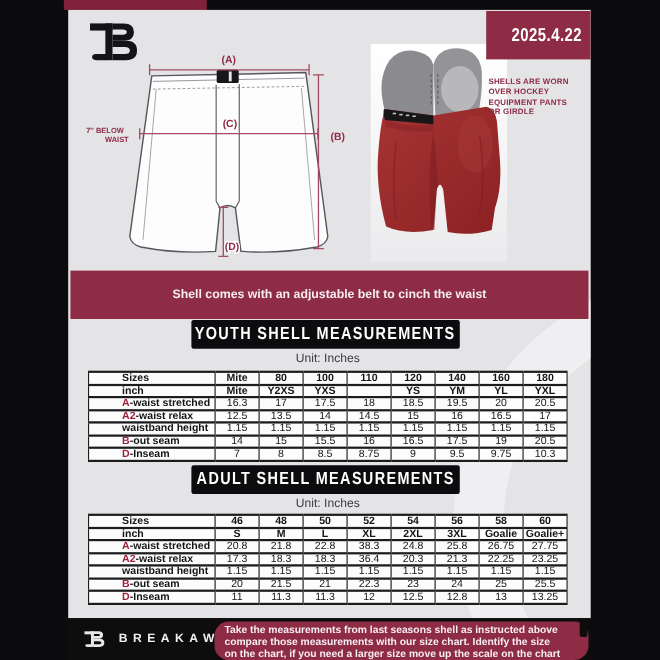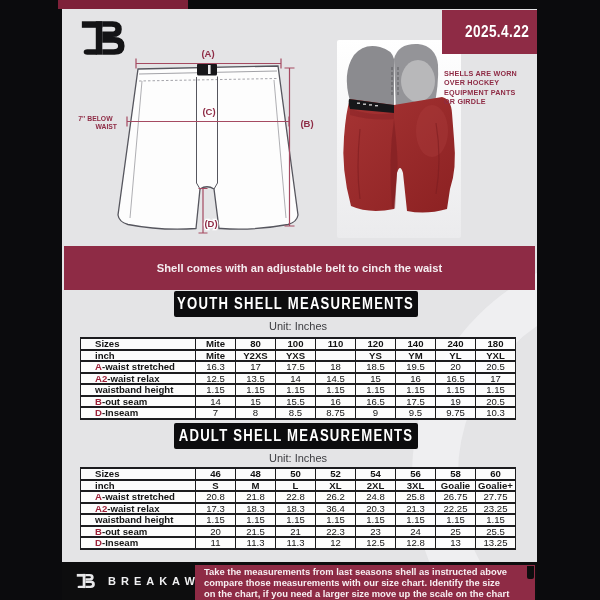--- a/index.html
+++ b/index.html
@@ -38,30 +38,30 @@
   .banner span{color:#fff;font-size:16px;font-weight:700;letter-spacing:1.5px;display:inline-block;
                transform:scaleX(.82);white-space:nowrap;}
   .unit{position:absolute;left:18px;width:436px;text-align:center;font-size:11px;color:#3c3c40;z-index:2;}
   
   table.meas{position:absolute;left:18px;width:436px;border-collapse:collapse;table-layout:fixed;z-index:2;}
   table.meas th,table.meas td{border:1px solid #1c1c1f;border-top-width:2px;border-bottom-width:2px;
       height:9.5px;line-height:9.5px;font-size:9.6px;text-align:center;padding:0;color:#141414;
       background:rgba(255,255,255,.88);overflow:hidden;white-space:nowrap;}
   table.meas th{font-weight:700;}
   table.meas col.c-label{width:115px;}
-  table.meas .lbl{text-align:left;padding-left:14px;font-weight:700;}
+  table.meas .lbl{text-align:left;padding-left:30px;font-weight:700;}
   table.meas tr.bold td{font-weight:700;}
   .pfx{color:var(--redletter);}
   
   .footer-bar{position:absolute;left:62px;top:562px;width:475px;height:38px;background:#0d0d0e;z-index:3;}
   .logo-foot{position:absolute;left:14px;top:8px;width:22px;height:22px;color:#e8e8ea;}
   .brand{position:absolute;left:46px;top:0;height:38px;display:flex;align-items:center;
          color:#f0f0f2;font-size:11px;font-weight:700;letter-spacing:5px;}
   .note-box{position:absolute;left:133px;top:3px;width:340px;height:35px;background:var(--maroon);
-            box-sizing:border-box;padding:2px 0 0 9px;overflow:hidden;}
+            box-sizing:border-box;padding:2px 0 0 9px;overflow:hidden;border-radius:13px;}
   .note-box div{color:#f7eef1;font-size:9.4px;line-height:10.8px;font-weight:600;white-space:nowrap;}
   .notch{position:absolute;left:465px;top:4px;width:7px;height:13px;background:#0d0d0e;border-radius:0 0 2px 2px;}
 </style>
 </head>
 <body>
 
 <div id="canvas" style="--maroon: #8e2b45; --dkmaroon: #7e2139; --pagegray: #e4e4e6; --redletter: #9c2038;">
 
   <svg width="0" height="0" style="position:absolute">
     <defs>
@@ -179,21 +179,21 @@
         </colgroup>
     <thead>
           <tr>
             <th class="lbl">Sizes</th>
             <th>Mite</th>
             <th>80</th>
             <th>100</th>
             <th>110</th>
             <th>120</th>
             <th>140</th>
-            <th>240</th>
+            <th>160</th>
             <th>180</th>
           </tr>
         </thead>
         <tbody>
           <tr class="bold">
             <td class="lbl">inch</td>
             <td>Mite</td>
             <td>Y2XS</td>
             <td>YXS</td>
             <td></td>
@@ -299,21 +299,21 @@
             <td>2XL</td>
             <td>3XL</td>
             <td>Goalie</td>
             <td>Goalie+</td>
           </tr>
           <tr>
             <td class="lbl"><span class="pfx">A</span>-waist stretched</td>
             <td>20.8</td>
             <td>21.8</td>
             <td>22.8</td>
-            <td>26.2</td>
+            <td>38.3</td>
             <td>24.8</td>
             <td>25.8</td>
             <td>26.75</td>
             <td>27.75</td>
           </tr>
           <tr>
             <td class="lbl"><span class="pfx">A2</span>-waist relax</td>
             <td>17.3</td>
             <td>18.3</td>
             <td>18.3</td>

